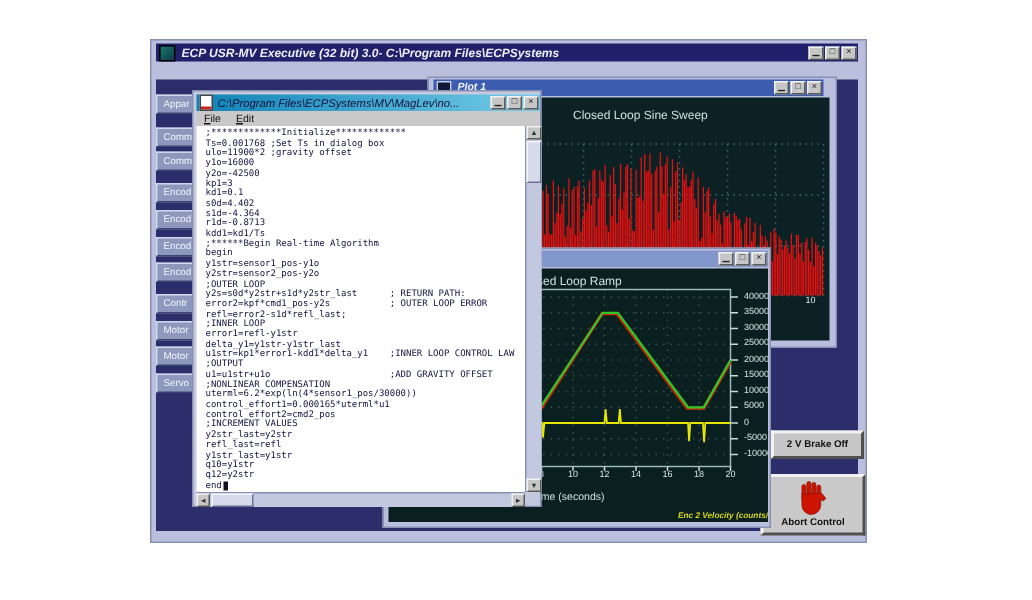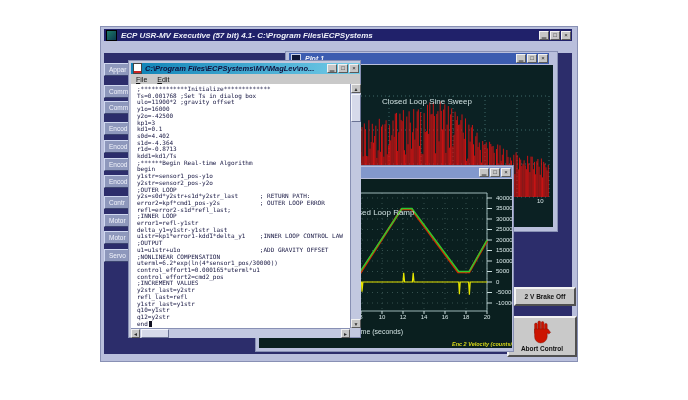--- a/index.html
+++ b/index.html
@@ -31,21 +31,21 @@
         font-size:6.5px;line-height:12px;padding-left:4px;box-sizing:border-box;
         border:1px solid;border-color:#d0d8f0 #3c4470 #3c4470 #d0d8f0;}
 
   
   .plot1-win{left:285px;top:51px;width:273px;height:181px;background:#b9bfdc;border:1px solid #8890b4;z-index:2;}
   .plot1-tb{left:3px;top:1px;width:260px;height:11px;background:#3c5cb0;display:flex;align-items:center;position:absolute;}
   .plot-icon{width:8px;height:8px;margin:0 4px 0 2px;background:#101838;border:1px solid #c8d0e8;flex:none;}
   .plot1-title{color:#f0f2fa;font-size:7px;font-weight:bold;font-style:italic;}
   .plot-client{position:absolute;overflow:hidden;}
   .plot1-client{left:3px;top:13px;width:264px;height:162px;background:#0b2123;}
-  .chart-title{position:absolute;color:#cfe0e0;font-size:8px;white-space:nowrap;margin-top:25px;}
+  .chart-title{position:absolute;color:#cfe0e0;font-size:8px;white-space:nowrap;}
   .sweep-title{left:93px;top:7px;}
   .tick{position:absolute;color:#d6e6e6;font-size:6px;white-space:nowrap;}
   .sweep-xtick{left:248px;top:133px;}
 
   
   .ramp-win{left:255px;top:165px;width:259px;height:187px;background:#b9bfdc;border:1px solid #8890b4;z-index:4;}
   .ramp-tb{left:3px;top:1px;width:253px;height:11px;background:#8298cc;display:flex;align-items:center;position:absolute;}
   .ramp-client{left:3px;top:13px;width:253px;height:169px;background:#0a1f1f;}
   .ramp-title{left:87px;top:4px;}
   .rtick{position:absolute;color:#d6e6e6;font-size:6px;white-space:nowrap;left:237px;width:24px;}
@@ -54,21 +54,21 @@
   .ramp-xlabel{left:96px;top:149px;}
   .legend{position:absolute;font-size:5.5px;font-style:italic;font-weight:bold;white-space:nowrap;}
   .legend-yellow{color:#d8d818;left:193px;top:162px;}
 
   
   .editor-win{left:128px;top:60px;width:233px;height:278px;background:#c6cadd;border:1px solid #8890b4;z-index:5;}
   .editor-tb{left:2px;top:2px;width:229px;height:11px;background:linear-gradient(90deg,#0e82b6,#74cce8);
              display:flex;align-items:center;position:absolute;}
   .doc-icon{width:7px;height:9px;margin:0 3px 0 2px;background:#fff;border:1px solid #444;
             box-shadow:inset 0 -2px 0 #cc2222;flex:none;}
-  .editor-title{color:#10103c;font-size:7.5px;font-weight:bold;font-style:italic;}
+  .editor-title{color:#10103c;font-size:7.5px;font-weight:normal;font-style:italic;}
   .editor-menubar{left:2px;top:13px;width:229px;height:10px;font-size:7px;}
   .textarea{position:absolute;left:2px;top:23px;width:219px;height:244px;background:#ffffff;overflow:hidden;}
   .code{margin:0;padding:2px 0 0 6px;font-family:"DejaVu Sans Mono",monospace;font-size:6px;
         line-height:6.7px;color:#141440;}
   .caret{position:absolute;left:18px;top:237px;width:3px;height:6px;background:#101020;}
   .vscroll{position:absolute;left:221px;top:23px;width:10px;height:244px;background:#c2c8e0;border-left:1px solid #8890b4;}
   .hscroll{position:absolute;left:2px;top:267px;width:219px;height:9px;background:#c2c8e0;border-top:1px solid #8890b4;}
   .sb-btn{position:absolute;background:#c6c6c6;border:1px solid;border-color:#f2f2f2 #5a5a5a #5a5a5a #f2f2f2;
           font-size:5px;color:#333;text-align:center;box-sizing:border-box;}
   .sb-up{left:0;top:0;width:10px;height:9px;line-height:8px;}
@@ -93,21 +93,21 @@
   .abort-label{font-size:6.5px;font-weight:bold;color:#111;margin-top:1px;white-space:nowrap;}
 </style>
 </head>
 <body>
 
 <div class="stage">
 
   <div class="win main-win">
     <div class="abs main-tb">
       <span class="sysicon"></span>
-      <span class="tb-text main-title">ECP USR-MV Executive (57 bit) 4.1- C:\Program Files\ECPSystems</span>
+      <span class="tb-text main-title">ECP USR-MV Executive (32 bit) 3.0- C:\Program Files\ECPSystems</span>
       <span class="wbtns" id="main-wbtns">
           <span class="wbtn">▁</span>
           <span class="wbtn">□</span>
           <span class="wbtn">×</span>
         </span>
     </div>
     <div class="abs client">
       <div class="sidebar" id="sidebar">
           <div class="sbtn" style="top: 6px;">Appar</div>
           <div class="sbtn" style="top: 28px;">Comm</div>

